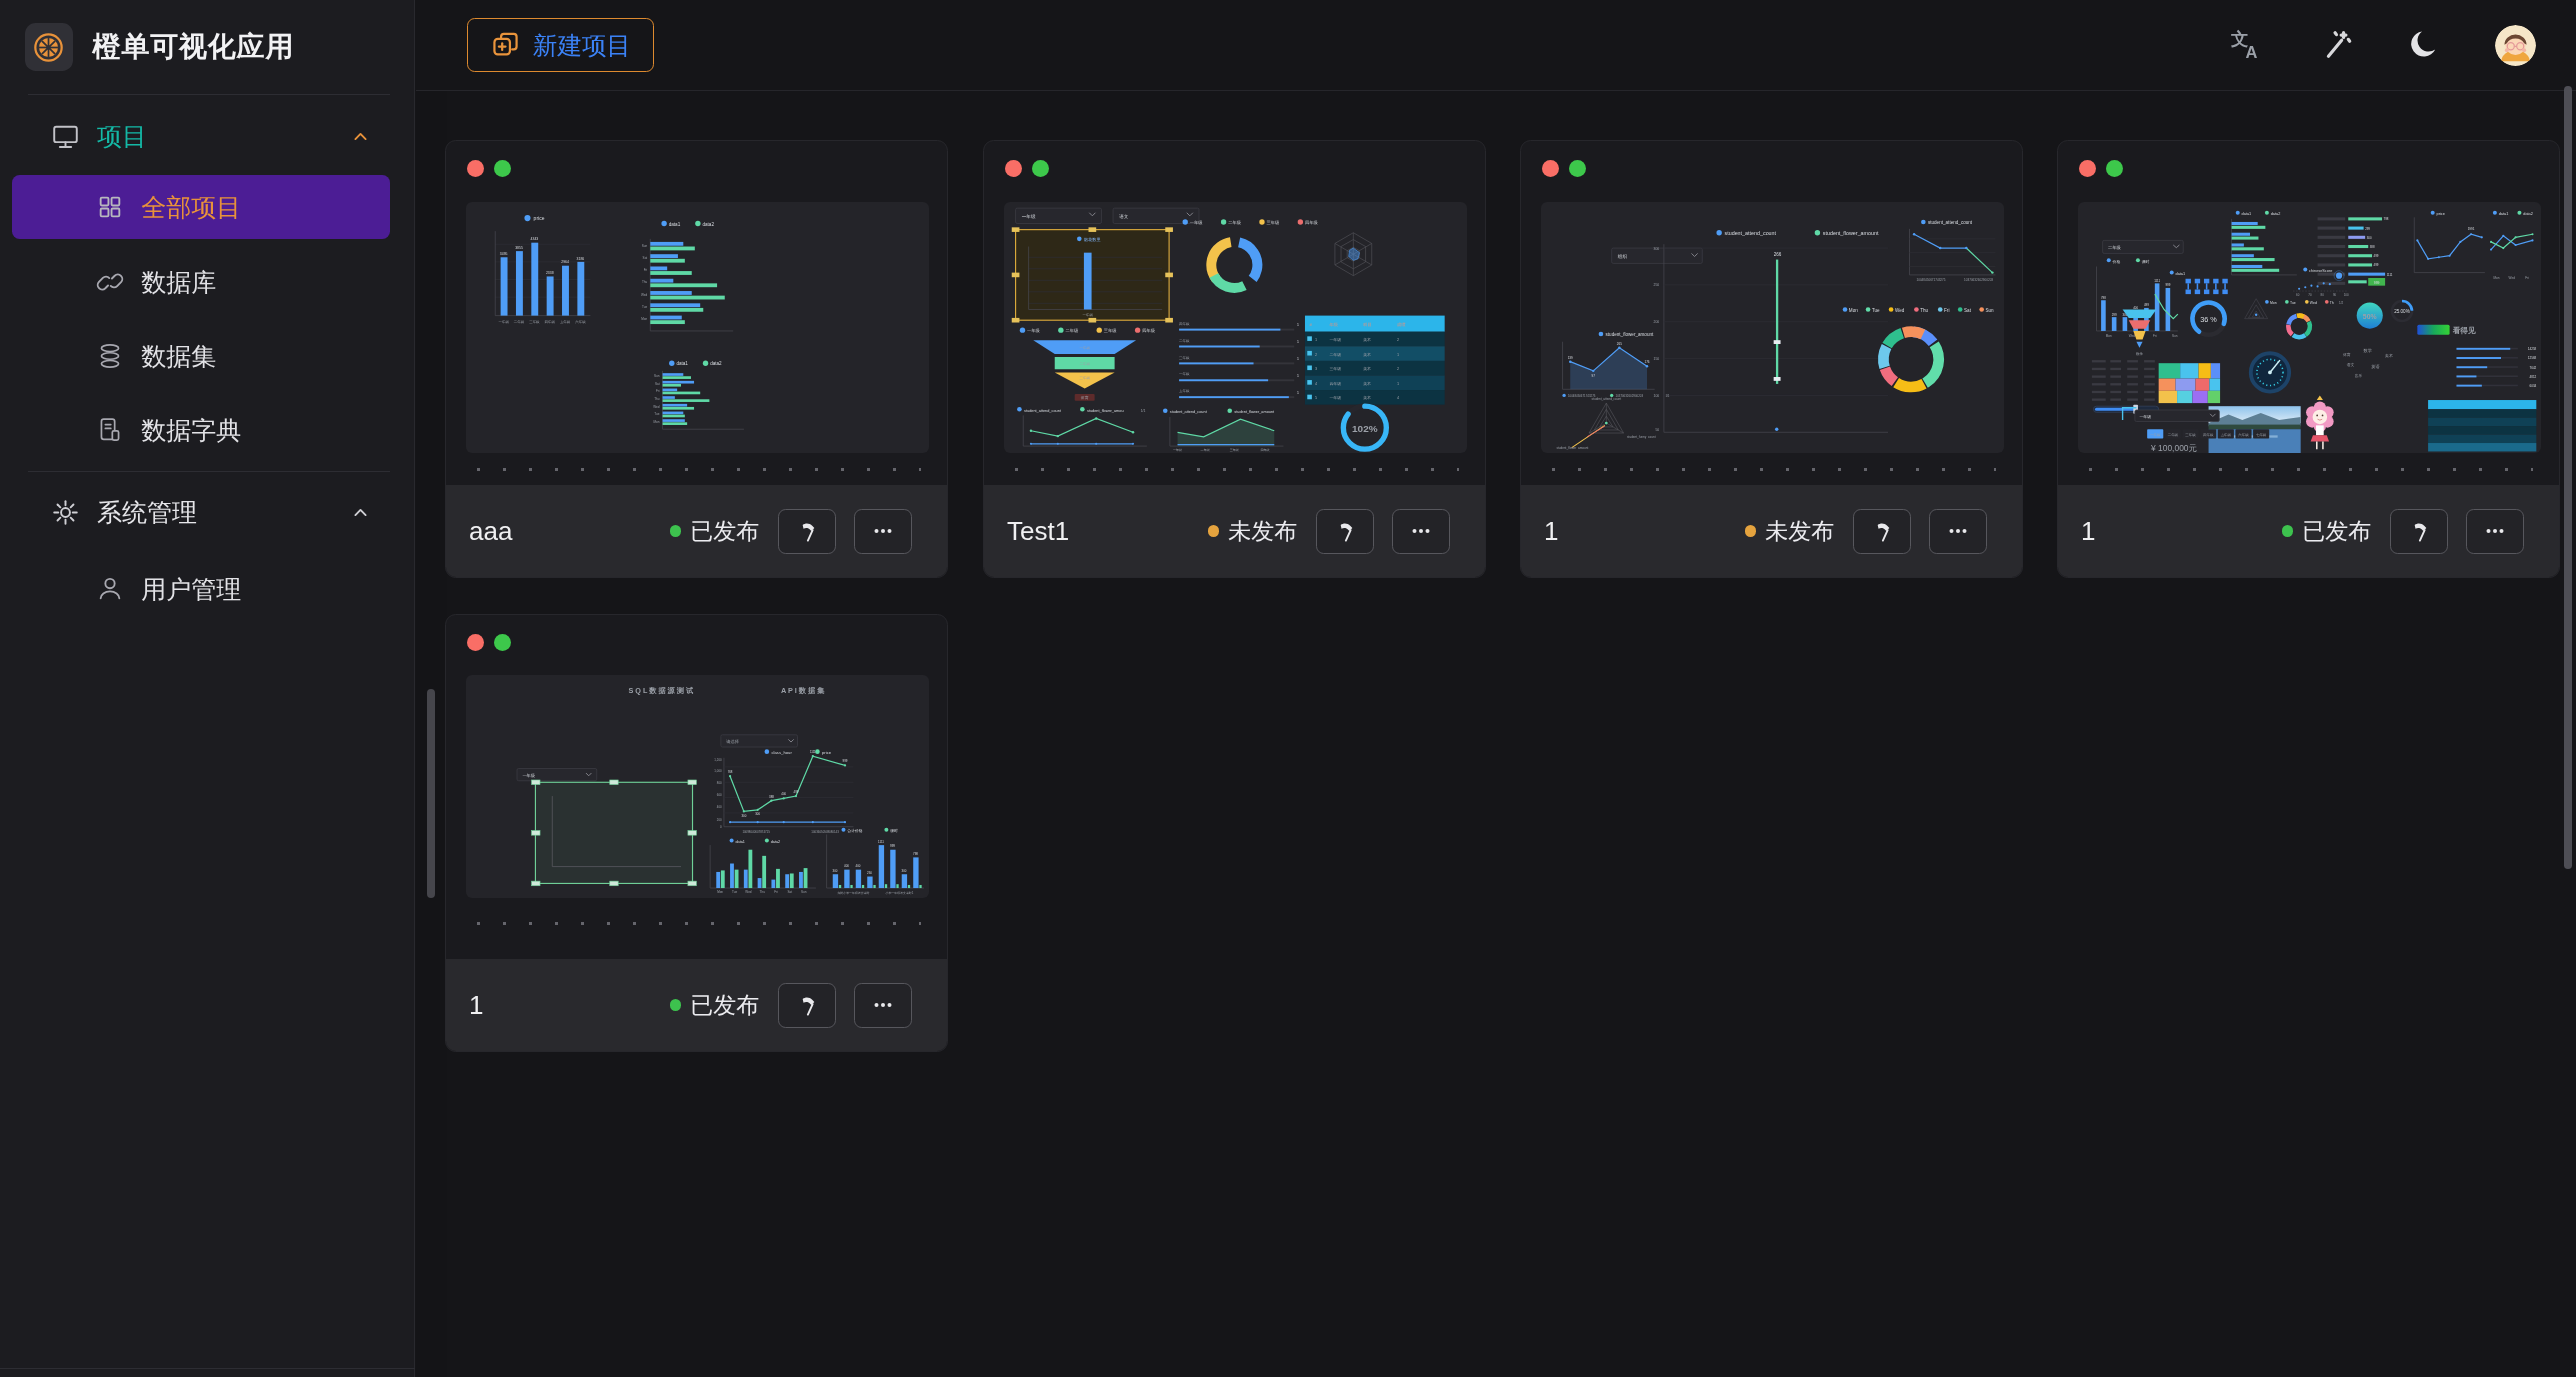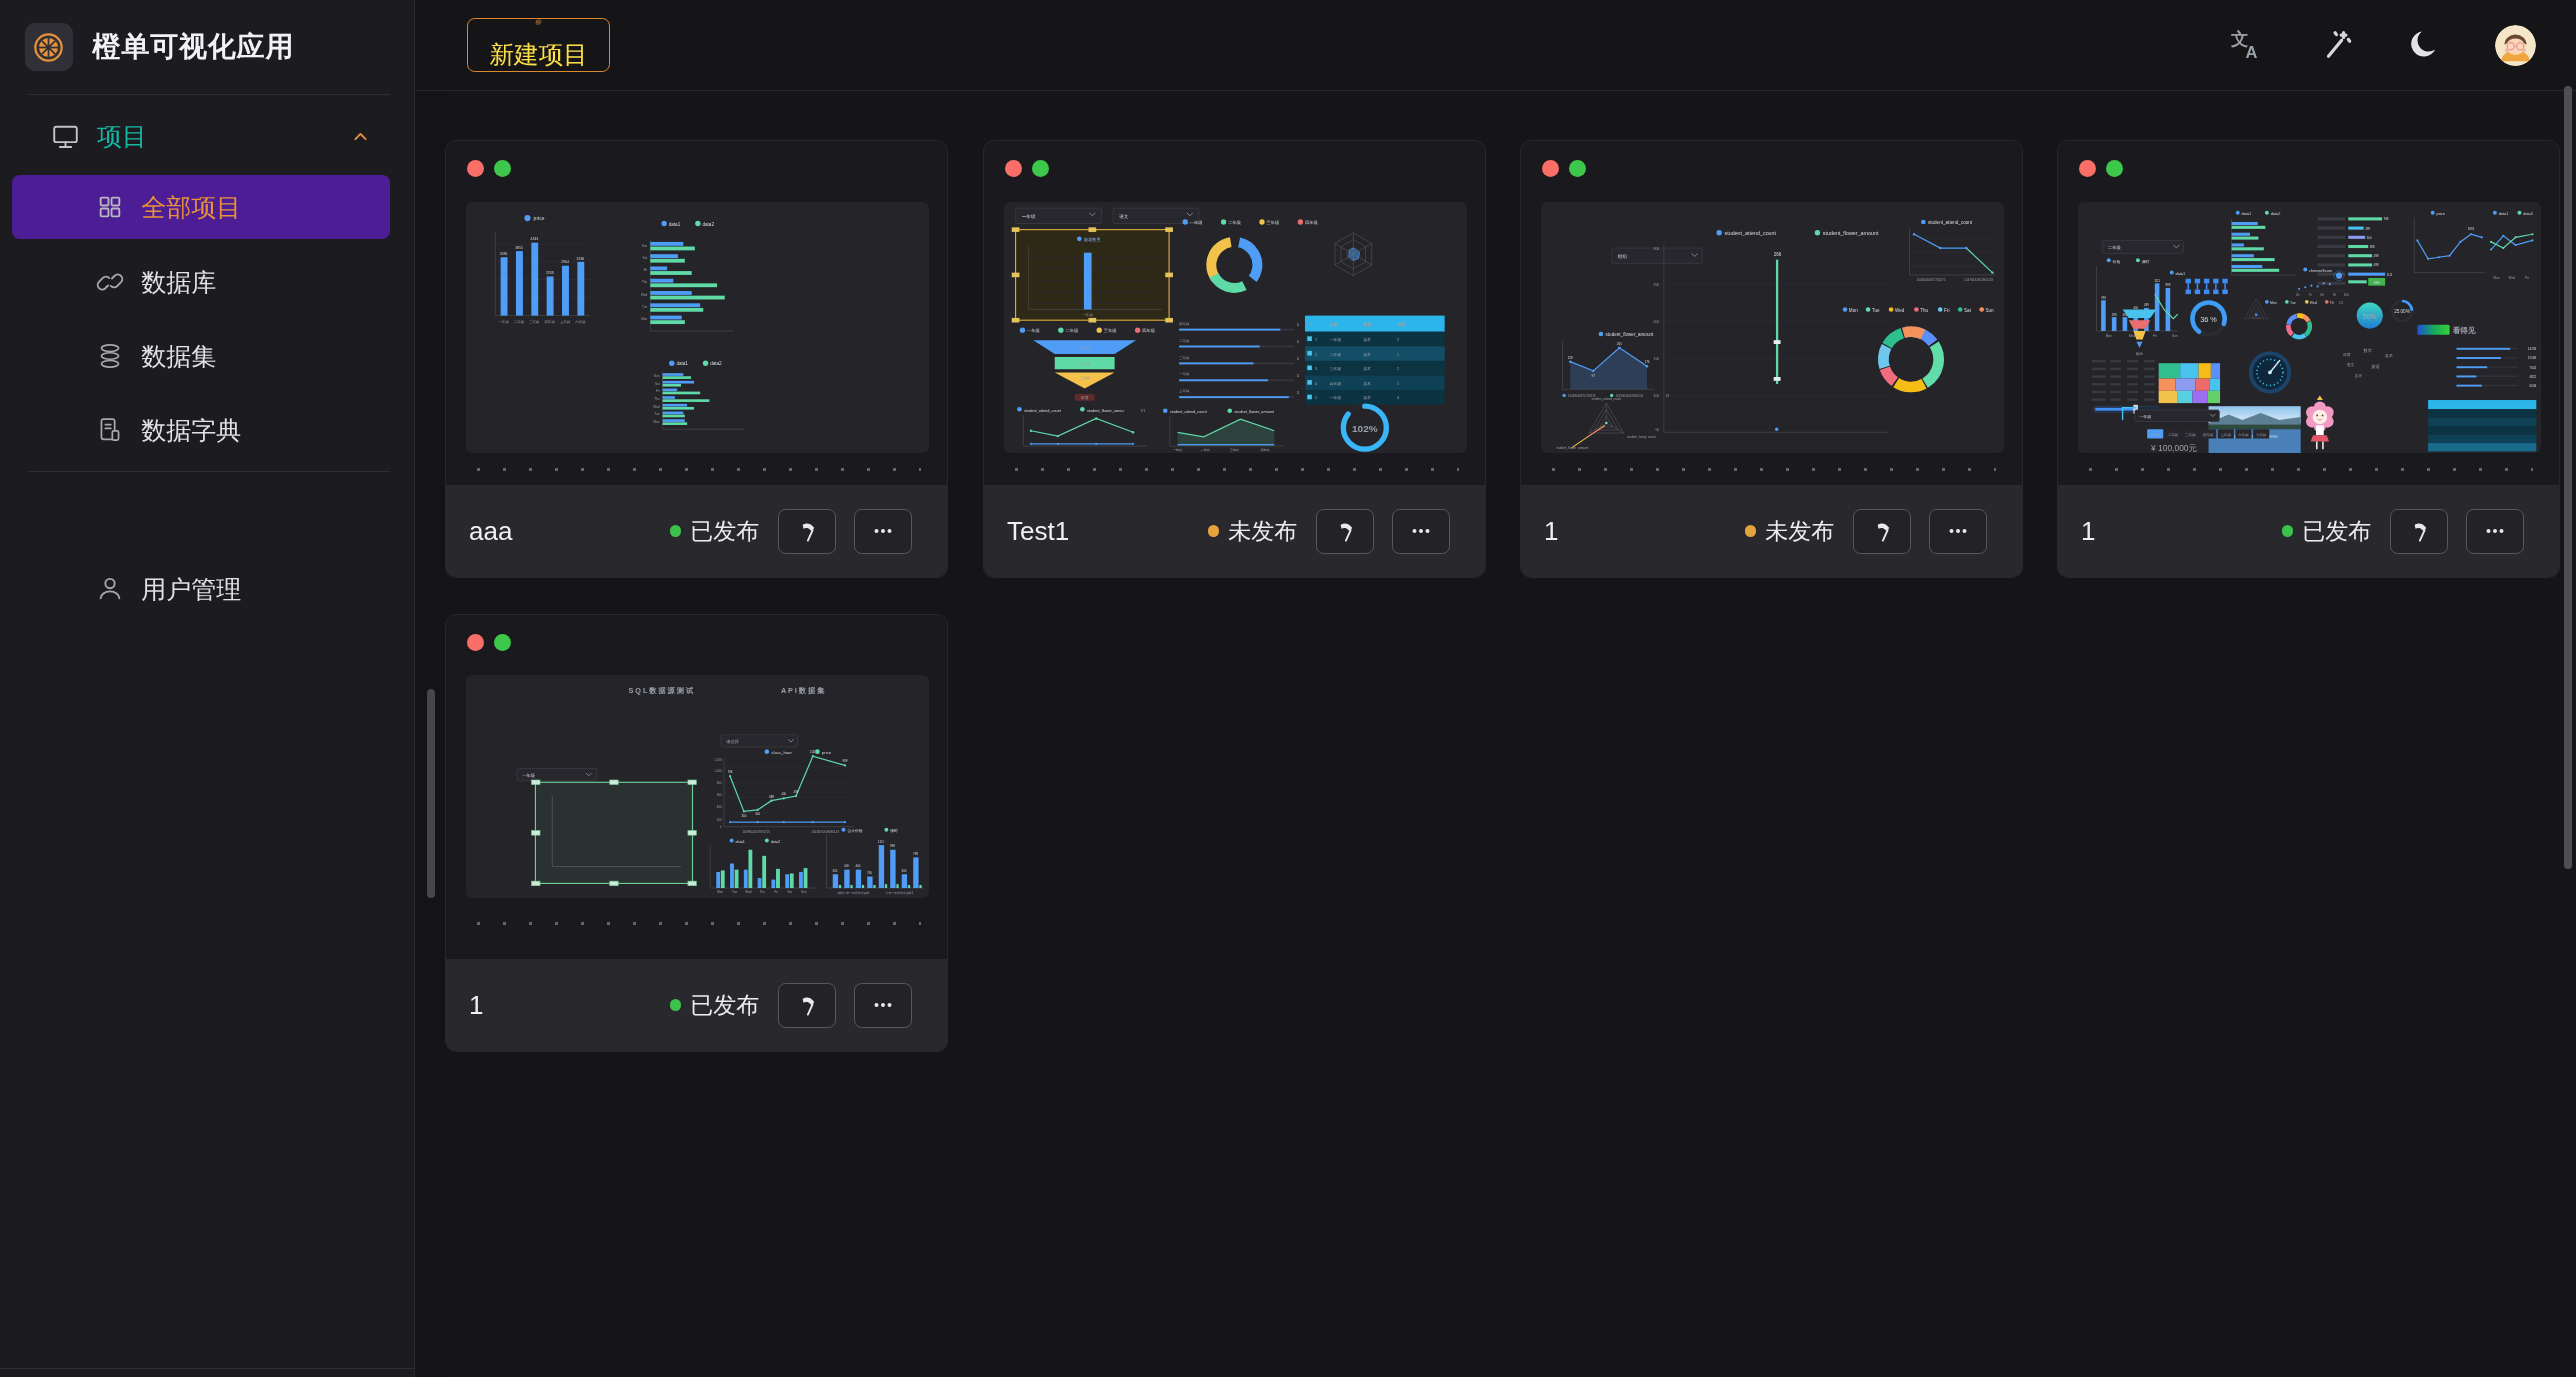--- a/index.html
+++ b/index.html
@@ -16,21 +16,21 @@
   .nav-header.orange .hlabel{color:#14b8a6;}
   .nav-item{position:absolute;left:12.3px;width:378px;height:64px;border-radius:7.7px;display:flex;align-items:center;gap:17px;padding-left:84px;box-sizing:border-box;font-size:25px;color:#e2e2e6;cursor:pointer;}
   .nav-item.active{background:#4c1d95;color:#e8923a;}
   .icn{flex:0 0 auto;display:block;}
   
   .gutter{position:absolute;left:416px;top:0;width:31px;height:1377px;background:#141417;}
   .side-scroll-thumb{position:absolute;left:427px;top:689px;width:8.4px;height:209px;border-radius:4.6px;background:#46464c;}
   .main-scroll-thumb{position:absolute;left:2564px;top:86px;width:7.7px;height:783px;border-radius:3.8px;background:#4e4e55;}
   
   .topbar{position:absolute;left:416px;top:0;width:2160px;height:91px;border-bottom:0.8px solid #26262b;box-sizing:border-box;display:flex;align-items:center;padding:0 40px 0 51px;background:#151518;}
-  .new-project{display:inline-flex;align-items:center;gap:12.3px;height:54px;padding:0 21.5px;border:1.5px solid #dd8a2f;border-radius:7.7px;background:transparent;color:#fde047;font-size:24.6px;font-family:inherit;cursor:pointer;flex-direction:column;}
+  .new-project{display:inline-flex;align-items:center;gap:12.3px;height:54px;padding:0 21.5px;border:1.5px solid #dd8a2f;border-radius:7.7px;background:transparent;color:#3b82f6;font-size:24.6px;font-family:inherit;cursor:pointer;}
   .topbar-icons{margin-left:auto;display:flex;align-items:center;gap:52px;}
   .tbicon{width:37px;height:37px;display:flex;align-items:center;justify-content:center;cursor:pointer;}
   .avatar{width:41px;height:41px;border-radius:50%;overflow:hidden;cursor:pointer;}
   
   .card{position:absolute;width:503px;height:438px;background:#1a1a1e;border:0.8px solid #27272c;border-radius:10.7px;box-sizing:border-box;}
   .cdot{position:absolute;top:19px;width:17px;height:17px;border-radius:50%;}
   .cdot.red{left:21px;background:#f96e66;}
   .cdot.green{left:48px;background:#3dc84b;}
   .thumb-wrap{position:absolute;left:20px;top:61px;width:463px;border-radius:6.1px;background:#242429;overflow:hidden;cursor:pointer;}
   .dotline{position:absolute;left:31px;width:444px;height:3.1px;background:repeating-linear-gradient(90deg,#65656c 0 3.1px,transparent 3.1px 26px);}
@@ -131,20 +131,39 @@
             <line x1="12" y1="11" x2="19" y2="11"></line>
             <line x1="12" y1="16" x2="19" y2="16"></line>
           <rect x="21" y="19" width="8" height="12" rx="2" fill="#1c1c20"></rect>
         </g>
       </svg>
       <span>数据字典</span>
     </div>
 
     <div class="sdivider" style="top:471px"></div>
 
+    <div class="nav-header" style="top:488px">
+      <svg class="icn" width="29" height="29" viewBox="0 0 36 36">
+        <g fill="none" stroke="#cfcfd4" stroke-width="2.4" stroke-linecap="round">
+          <circle cx="18" cy="18" r="5.5"></circle>
+          <line x1="18" y1="4" x2="18" y2="9"></line>
+            <line x1="18" y1="27" x2="18" y2="32"></line>
+          <line x1="4" y1="18" x2="9" y2="18"></line>
+            <line x1="27" y1="18" x2="32" y2="18"></line>
+          <line x1="8.1" y1="8.1" x2="11.6" y2="11.6"></line>
+            <line x1="24.4" y1="24.4" x2="27.9" y2="27.9"></line>
+          <line x1="27.9" y1="8.1" x2="24.4" y2="11.6"></line>
+            <line x1="11.6" y1="24.4" x2="8.1" y2="27.9"></line>
+        </g>
+      </svg>
+      <span class="hlabel">系统管理</span>
+      <svg class="icn" width="23" height="23" viewBox="0 0 36 36">
+        <path d="M10 22 L18 14 L26 22" fill="none" stroke="#cfcfd4" stroke-width="3" stroke-linecap="round" stroke-linejoin="round"></path>
+      </svg>
+    </div>
 
     <div class="nav-item" style="top:557px">
       <svg class="icn" width="28" height="28" viewBox="0 0 36 36">
         <g fill="none" stroke="#a8a8b0" stroke-width="2.4" stroke-linecap="round">
           <circle cx="18" cy="11" r="6"></circle>
             <path d="M6 30 a12 9 0 0 1 24 0"></path>
         </g>
       </svg>
       <span>用户管理</span>
     </div>

